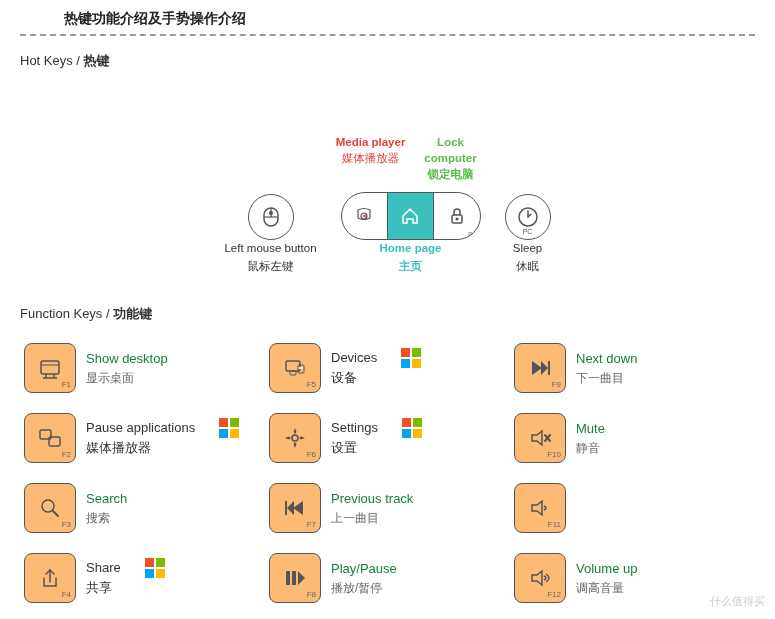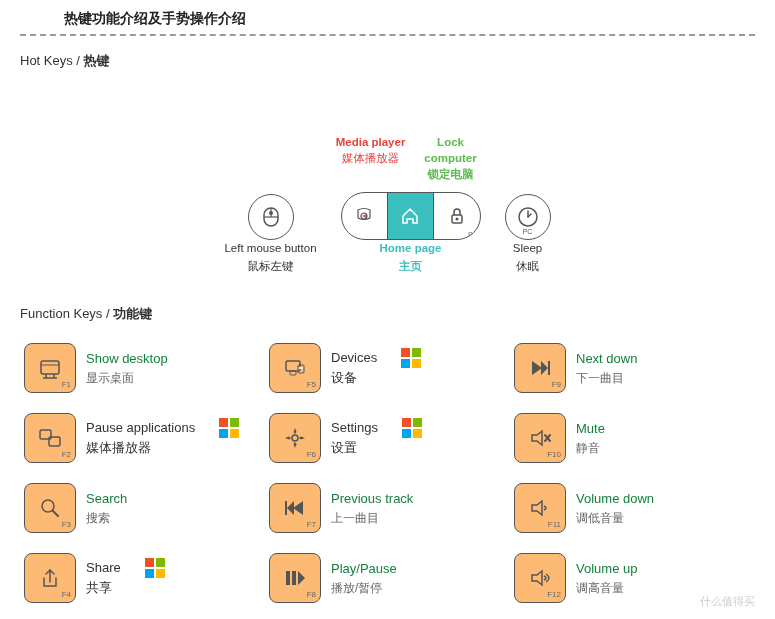--- a/index.html
+++ b/index.html
@@ -176,21 +176,21 @@
       line-height: 1.5;
     }
 
     .red-text { color: #e8413c; }
     .teal-text { color: #3bbfbf; }
     .green-text { color: #5dba4e; font-weight: bold; }
 
     .watermark {
       position: fixed;
       bottom: 10px;
-      right: 20px;
+      right: 10px;
       font-size: 11px;
       color: #ccc;
     }
   </style>
 </head>
 <body>
 
 <div class="page-title-bar">
   <h1>热键功能介绍及手势操作介绍</h1>
 </div>
@@ -424,24 +424,20 @@
   </div>
 
   <div class="fk-item">
     <div class="fk-key-box">
       <svg width="24" height="24" viewBox="0 0 24 24" fill="none">
         <polygon points="4,9 9,9 14,5 14,19 9,15 4,15" stroke="#555" stroke-width="1.5" fill="none"></polygon>
         <path d="M16 14 Q20 12 16 10" stroke="#555" stroke-width="1.5" fill="none"></path>
       </svg>
       <span class="fk-key-label">F11</span>
     </div>
-    <div class="fk-text">
-      <div class="en">Volume down</div>
-      <div class="zh">调低音量</div>
-    </div>
   </div>
 
   <div class="fk-item">
     <div class="fk-key-box">
       <svg width="24" height="24" viewBox="0 0 24 24" fill="none">
         <path d="M12 4 L12 16" stroke="#555" stroke-width="1.5" stroke-linecap="round"></path>
         <path d="M12 4 L8 8 M12 4 L16 8" stroke="#555" stroke-width="1.5" stroke-linecap="round"></path>
         <path d="M6 12 L6 20 L18 20 L18 12" stroke="#555" stroke-width="1.5" stroke-linecap="round" fill="none"></path>
       </svg>
       <span class="fk-key-label">F4</span>

